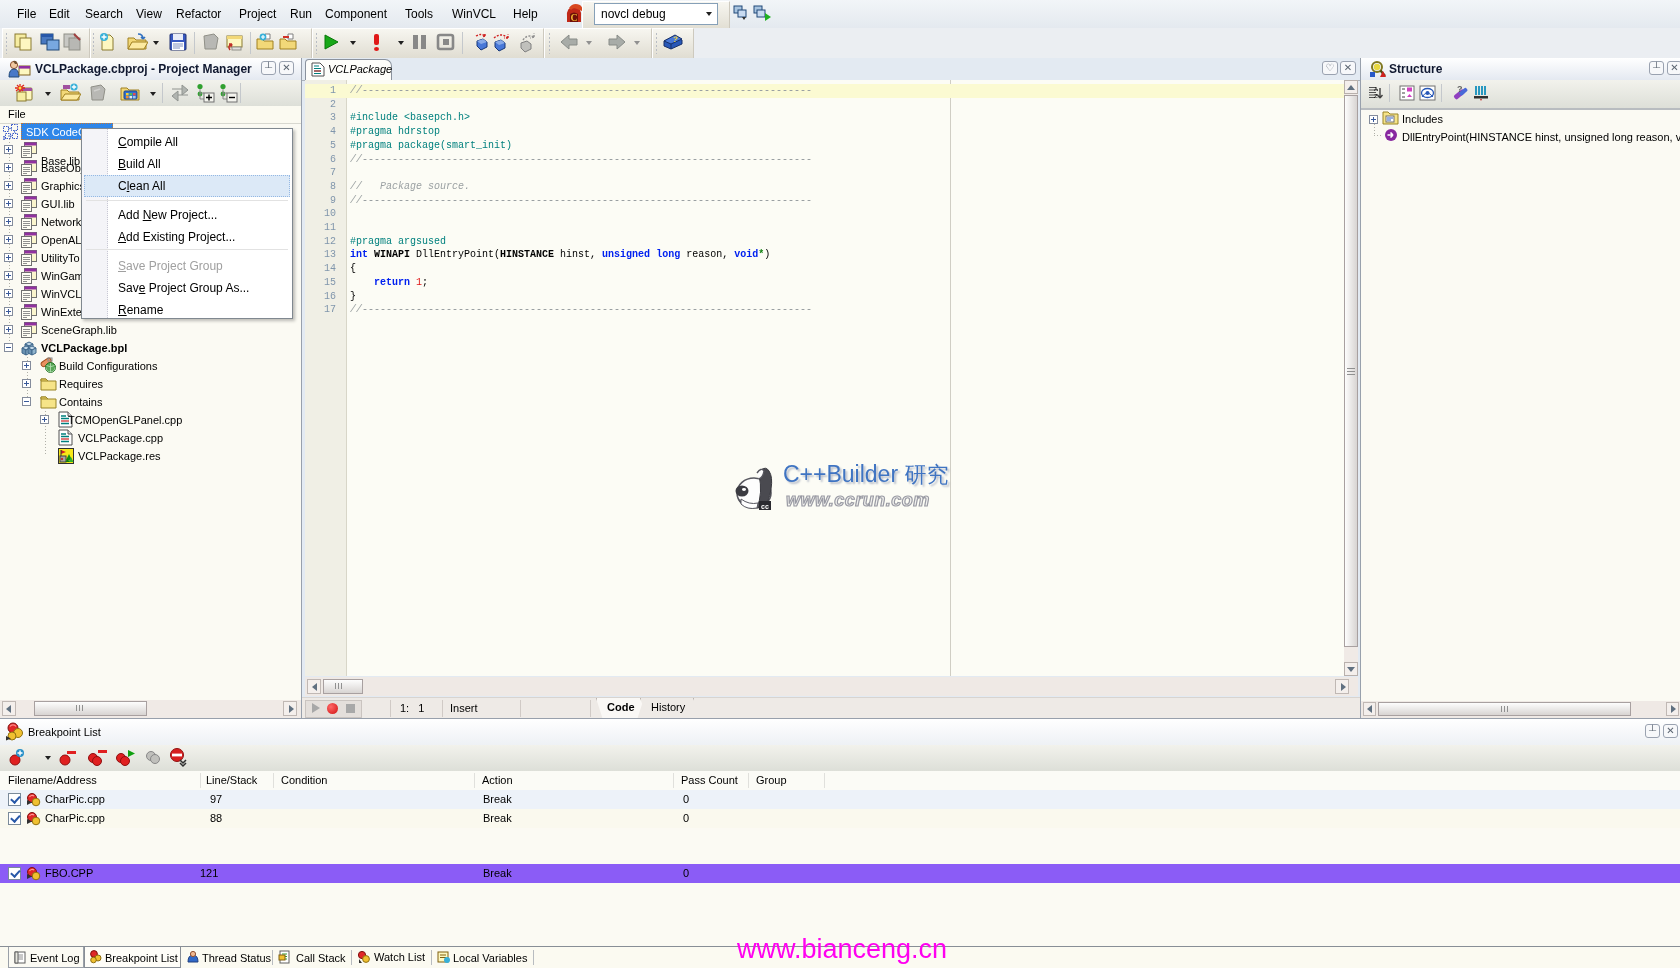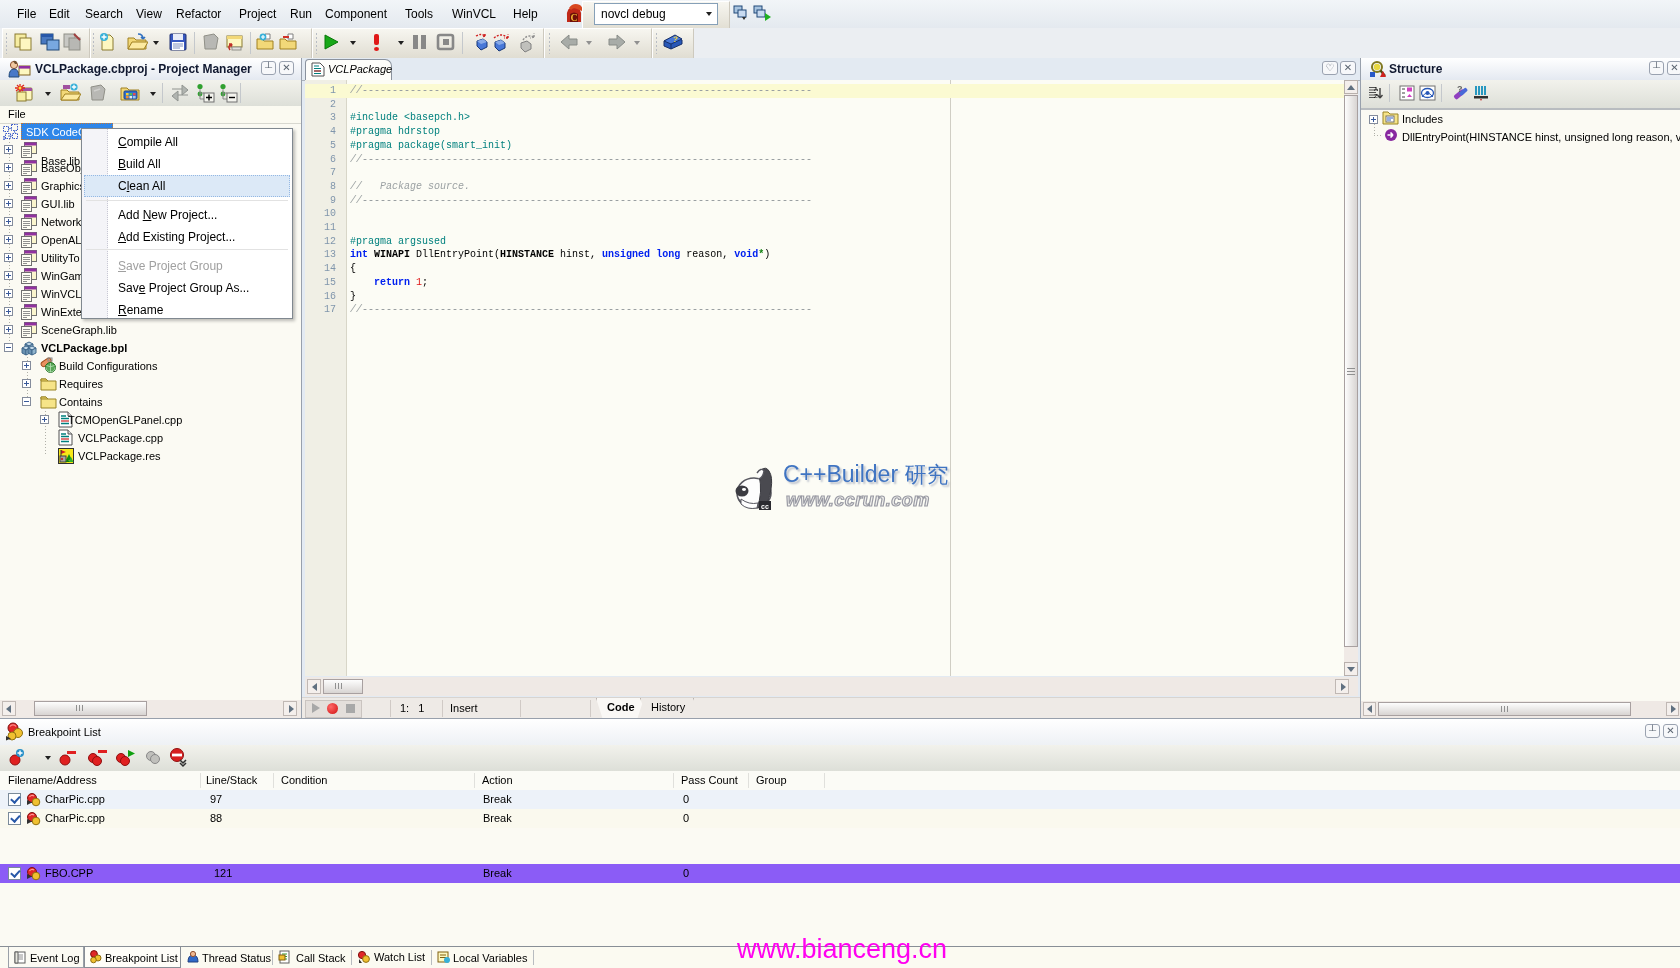--- a/index.html
+++ b/index.html
@@ -739,21 +739,21 @@
     </div>
   <div class="bprow" style="top:109px;background:#8b5cf6;margin-top:36px;">
       <div class="cbx"></div>
       <svg class="abs" style="left:25px;top:2px;" width="17" height="15" viewBox="0 0 17 15">
 <circle cx="7" cy="6" r="4.5" fill="#e02828" stroke="#801010"></circle>
 <path d="M4.5 5 A3 3 0 0 1 9 4" stroke="#ff9898" fill="none" stroke-width="1.1"></path>
 <circle cx="11" cy="10" r="3.8" fill="#f0c030" stroke="#907010"></circle>
 <path d="M2 10 L7 12.5 L2 15 Z" fill="#303030" transform="translate(0,-2)"></path>
 </svg>
       <span class="bt" style="left:45px;">FBO.CPP</span>
-      <span class="bt" style="left:214px;">121</span>
+      <span class="bt" style="left:200px;">121</span>
       <span class="bt" style="left:483px;">Break</span>
       <span class="bt" style="left:683px;">0</span>
     </div>
 
   <div class="abs" style="left:0;top:227px;width:1680px;height:22px;background:#fbfaf1;border-top:1px solid #888e96;">
 
     <div class="abs" style="left:8px;top:0px;width:76px;height:21px;background:#fbfaf3;border:1px solid #9aa0a8;border-top:none;box-sizing:border-box;"></div>
     <svg class="abs tabicon" style="left:14px;top:3px;" width="14" height="14" viewBox="0 0 14 14">
       <rect x="1" y="2" width="10" height="11" fill="#fff" stroke="#606060"></rect>
       <path d="M3 5 L9 5 M3 7 L9 7 M3 9 L9 9" stroke="#909090"></path>

